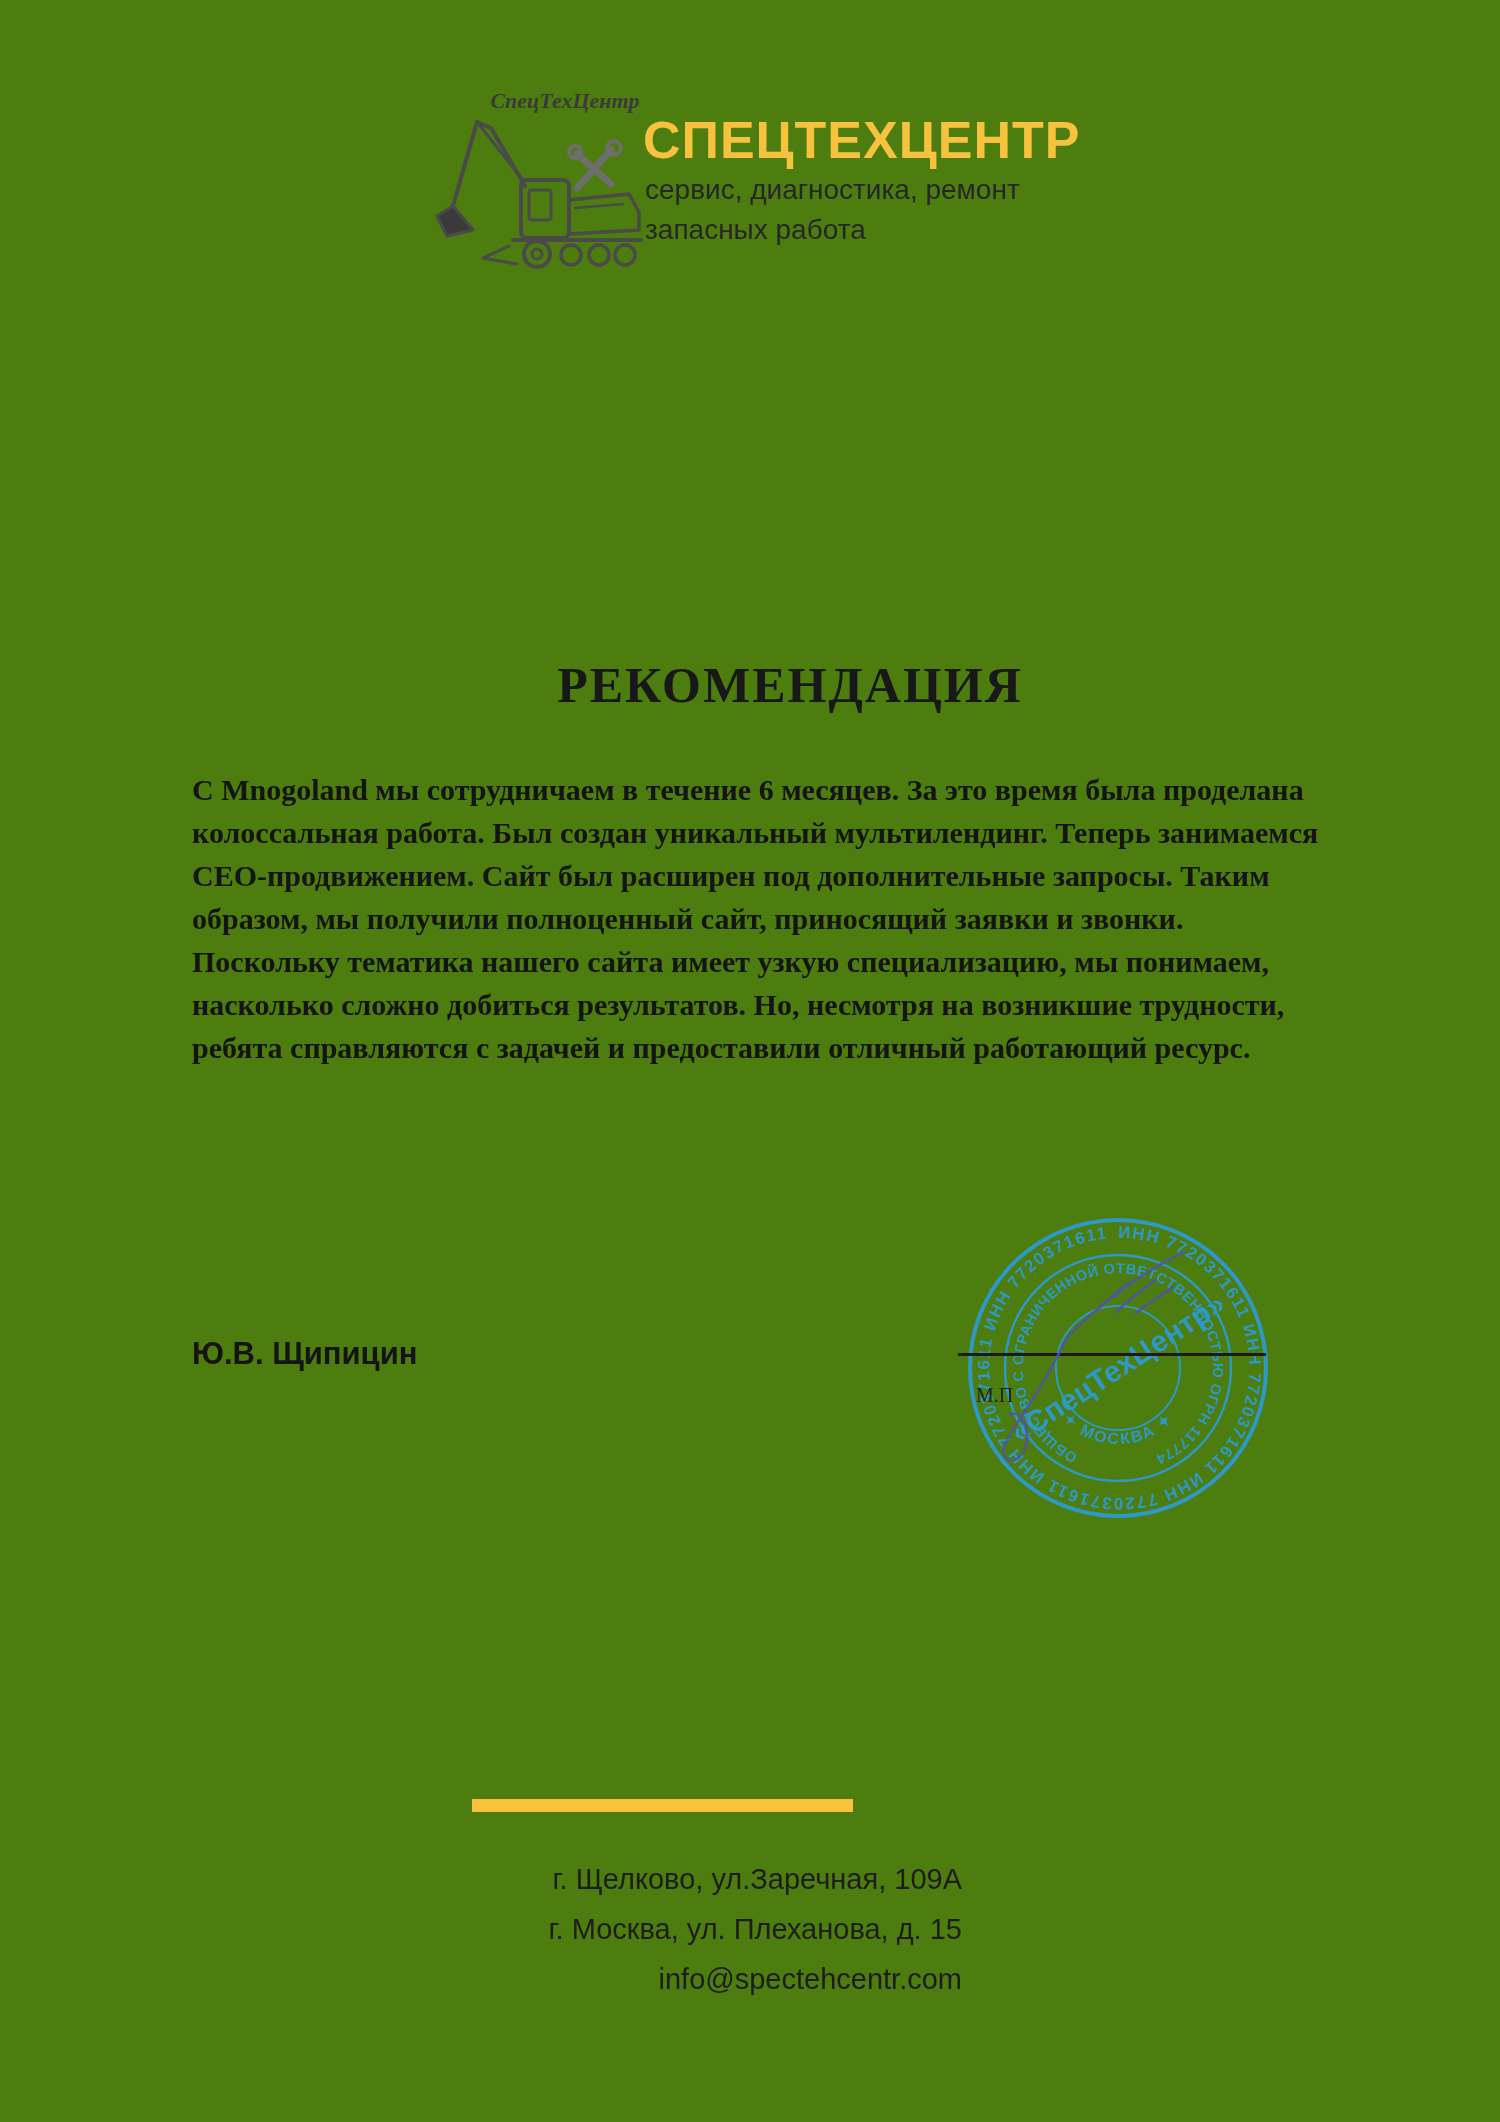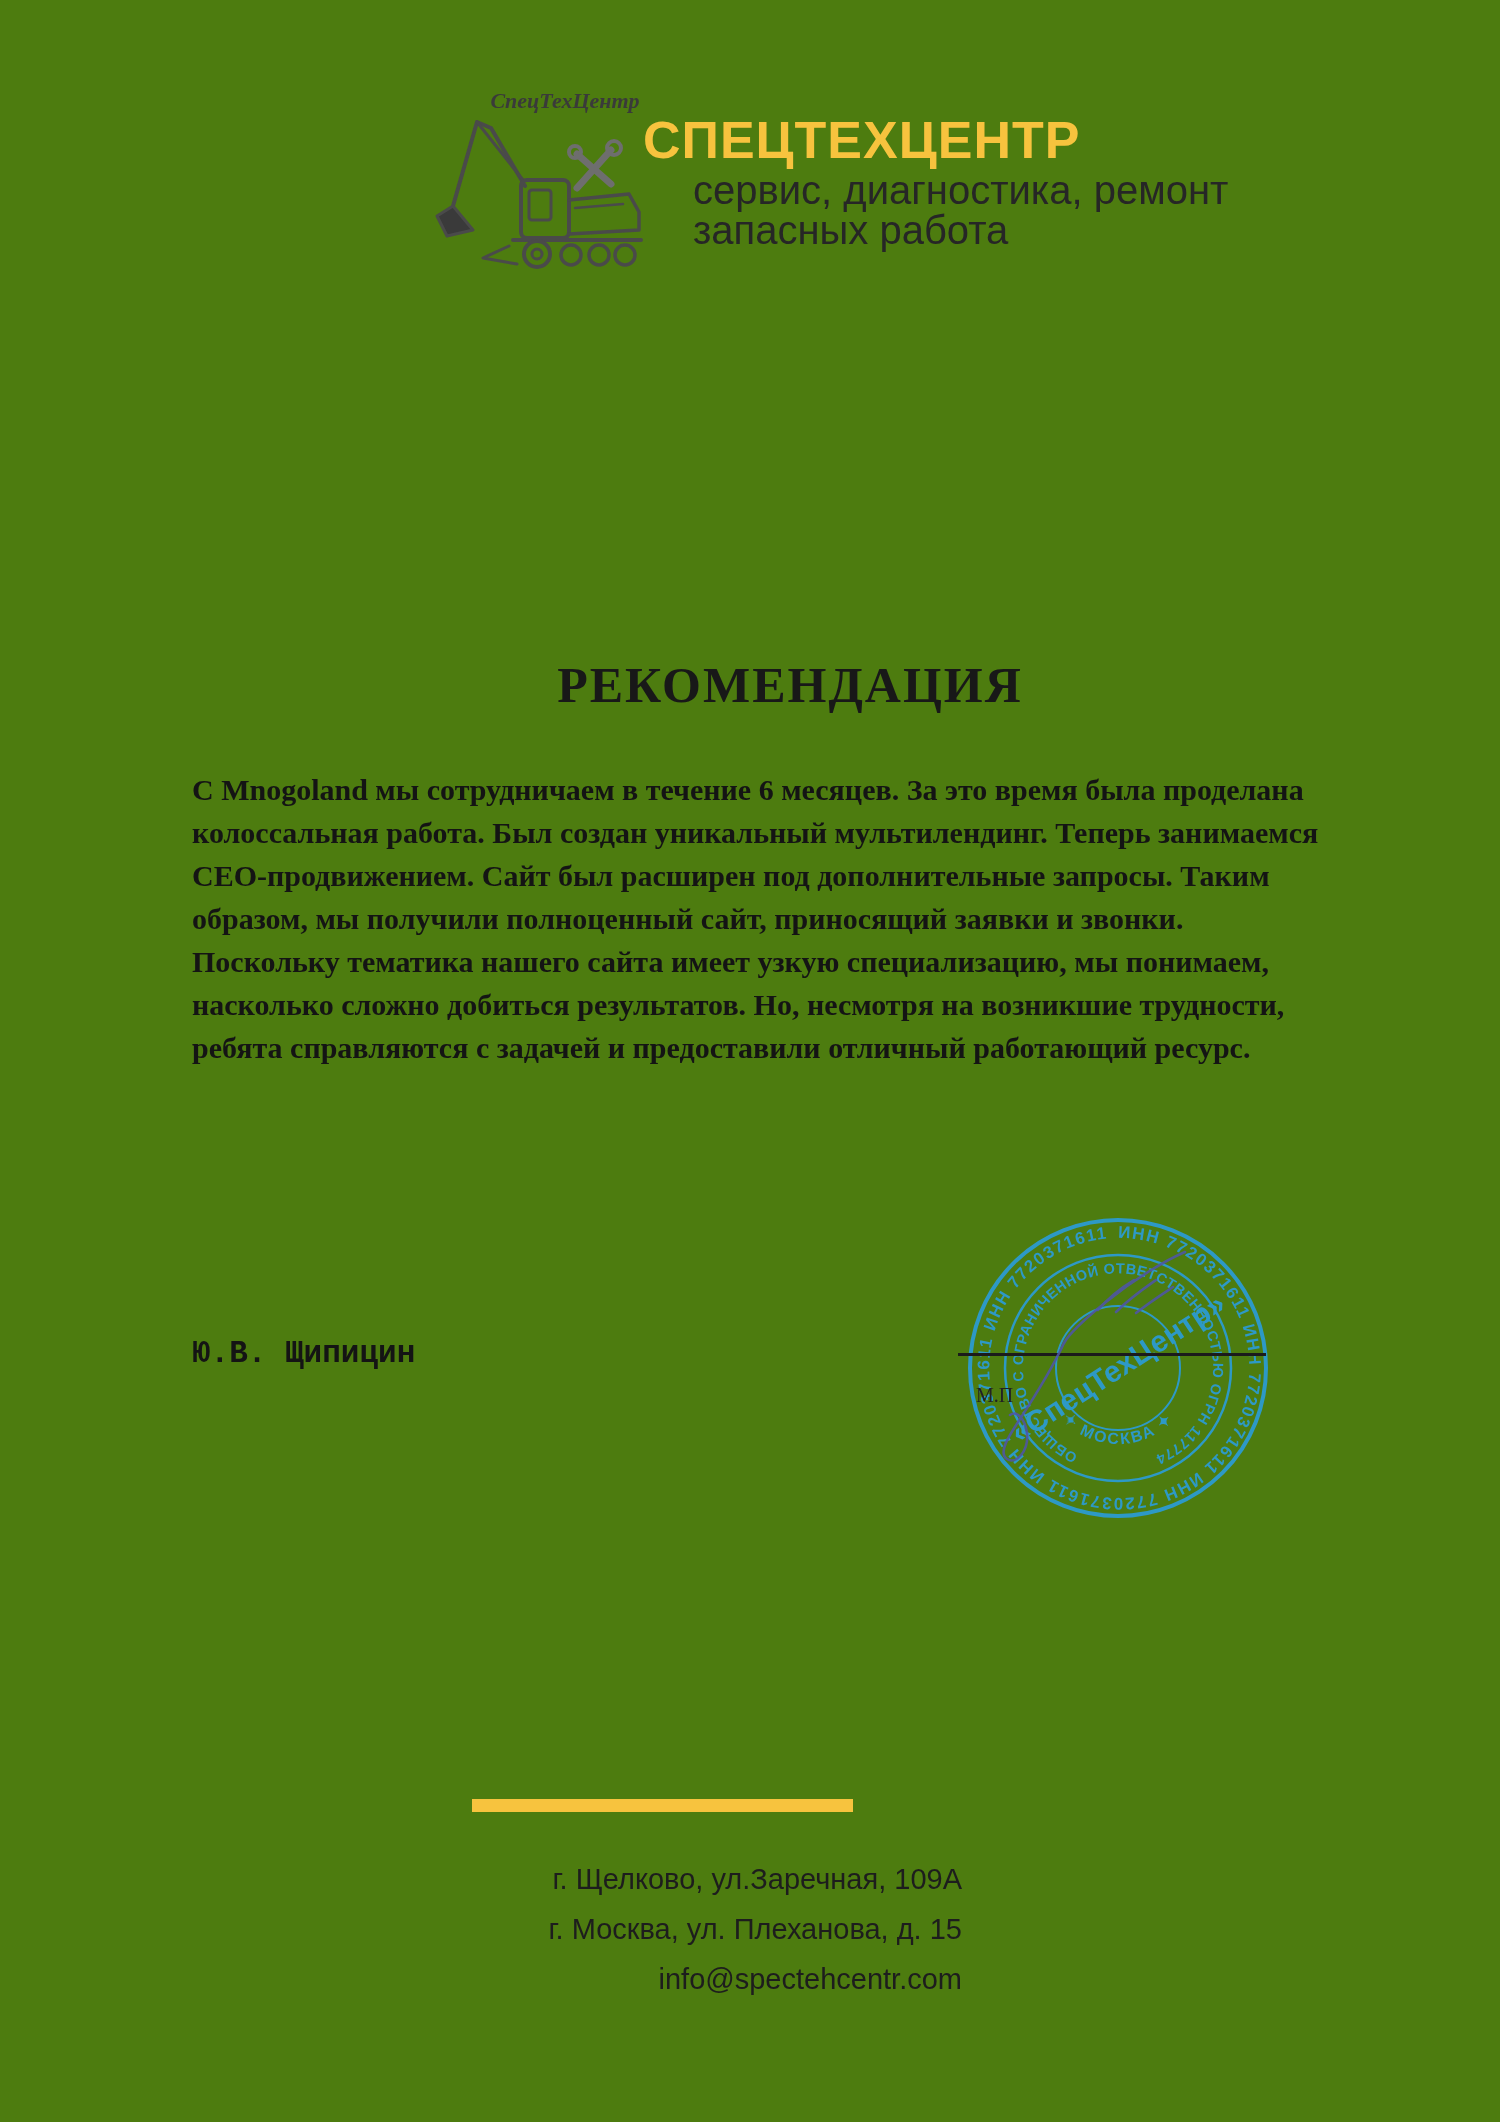--- a/index.html
+++ b/index.html
@@ -9,34 +9,34 @@
     font-family:"Liberation Sans",sans-serif;color:#1e1e1e;
   }
   .abs{position:absolute;}
 
   
   #logo-box{left:425px;top:88px;width:222px;height:200px;}
   #brand-title{
     left:643px;top:112px;font-weight:bold;font-size:52px;line-height:1.1;
     color:var(--accent,#F7C33E);letter-spacing:1px;
   }
-  #brand-tagline{left:645px;top:170px;font-size:40px;line-height:40px;color:#262626;margin-left:48px;}
+  #brand-tagline{left:645px;top:170px;font-size:28px;line-height:40px;color:#262626;}
 
   
   #letter-title{
     left:0;top:656px;width:1484px;text-align:center;
     font-family:"Liberation Serif",serif;font-weight:bold;font-size:50px;
     letter-spacing:2px;color:#181818;padding-left:48px;
   }
   #letter-body{
     left:192px;top:768px;width:1140px;
     font-family:"Liberation Serif",serif;font-size:30px;line-height:43px;color:#141414;font-weight:bold;
   }
   #signer-name{
-    left:192px;top:1336px;font-family:Liberation Mono, monospace;
+    left:192px;top:1336px;font-family:Liberation Sans, sans-serif;
     font-weight:bold;font-size:31px;color:#141414;
   }
 
   
   #stamp-wrap{left:948px;top:1198px;width:340px;height:340px;}
   #signature-line{left:958px;top:1353px;width:308px;height:3px;background:#1b1b1b;}
   #signature-wrap{left:940px;top:1190px;width:360px;height:330px;}
   #mp-label{
     left:976px;top:1384px;font-family:"Liberation Serif",serif;
     font-size:20px;color:#222;

